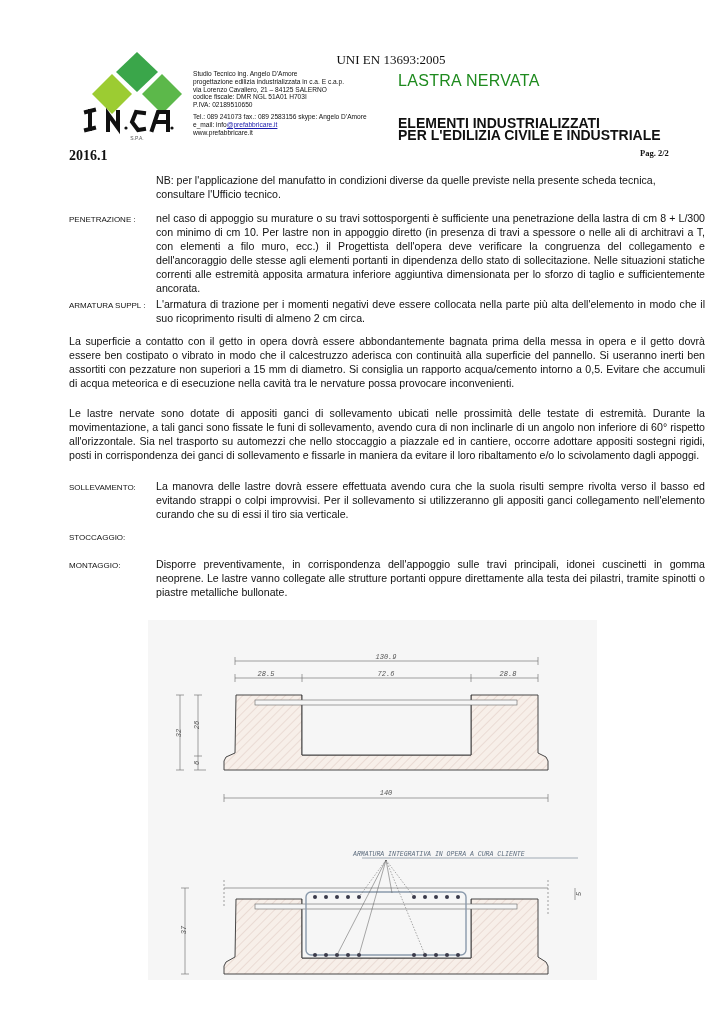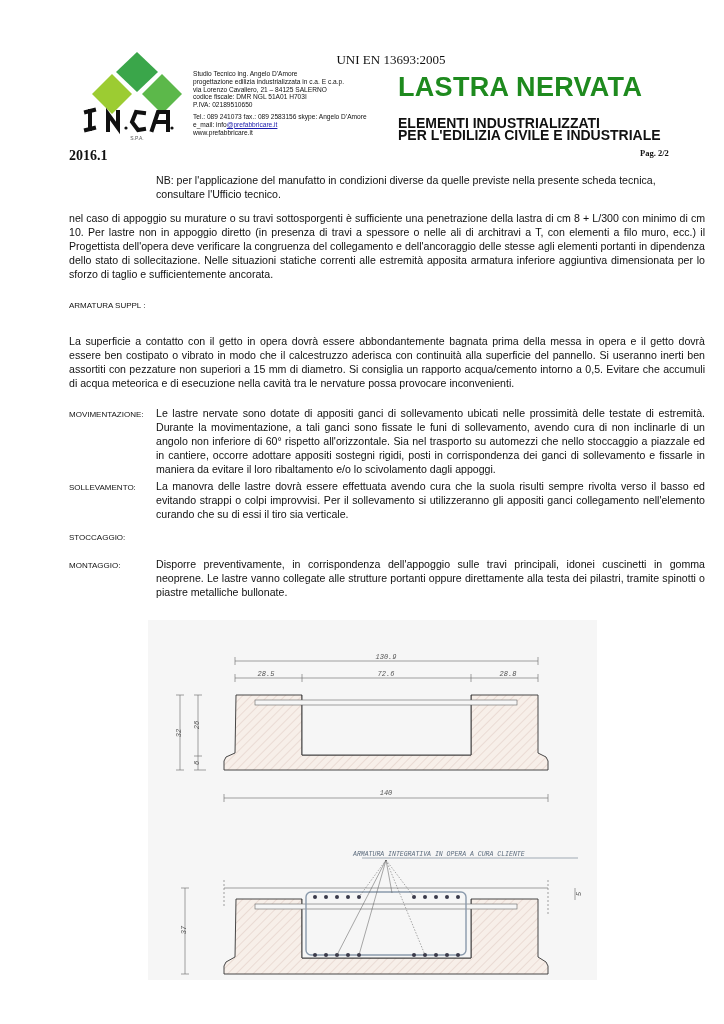--- a/index.html
+++ b/index.html
@@ -5,21 +5,21 @@
   html, body { margin:0; padding:0; background:#ffffff; }
   body { width:724px; height:1024px; position:relative; overflow:hidden; font-family:"Liberation Sans", sans-serif; color:#111; }
   .abs { position:absolute; }
   .serif { font-family:"Liberation Serif", serif; }
 
   .norm { left:0; width:724px; top:52px; text-align:center; font-size:13px;margin-left:29px; }
   .logo { left:82px; top:50px; width:110px; height:95px; }
   .studio { left:193px; top:70px; font-size:6.6px; line-height:7.8px; color:#111; }
   .studio .gap { height:4px; }
   .studio a { color:#1a1aaa; text-decoration:underline; }
-  .title { left:398px; top:72px; font-size:27px; font-weight:bold; color:#1e8a1e; letter-spacing:0.3px; }
+  .title { left:398px; top:72px; font-size:16px; font-weight:normal; color:#1e8a1e; letter-spacing:0.3px; }
   .subtitle { left:398px; top:117px; font-size:14px; font-weight:bold; line-height:12px; }
   .rev { left:69px; top:148px; font-size:14px; font-weight:bold; }
   .page { left:640px; top:148px; font-size:8.5px; font-weight:bold; }
 
   .nb { left:156px; top:173px; width:548px; font-size:10.6px; line-height:14px; }
   .section { left:69px; width:636px; font-size:10.6px; line-height:14px; display:flex; }
   .section .lbl { width:87px; flex:none; font-size:8px; padding-top:2px; }
   .section .txt { flex:1; text-align:justify; }
 
   .drawing { left:148px; top:620px; width:449px; height:360px; background:#f6f6f6; }
@@ -61,30 +61,31 @@
   <div>ELEMENTI INDUSTRIALIZZATI</div>
   <div>PER L'EDILIZIA CIVILE E INDUSTRIALE</div>
 </div>
 
 <div class="abs rev serif">2016.1</div>
 <div class="abs page serif">Pag. 2/2</div>
 
 <div class="abs nb">NB: per l'applicazione del manufatto in condizioni diverse da quelle previste nella presente scheda tecnica, consultare l'Ufficio tecnico.</div>
 
 <div class="abs section" style="top:211px">
+  <div class="lbl">PENETRAZIONE :</div>
   <div class="txt">nel caso di appoggio su murature o su travi sottosporgenti è sufficiente una penetrazione della lastra di cm 8 + L/300 con minimo di cm 10. Per lastre non in appoggio diretto (in presenza di travi a spessore o nelle ali di architravi a T, con elementi a filo muro, ecc.) il Progettista dell'opera deve verificare la congruenza del collegamento e dell'ancoraggio delle stesse agli elementi portanti  in dipendenza dello stato di sollecitazione. Nelle situazioni statiche correnti alle estremità apposita armatura inferiore aggiuntiva dimensionata per lo sforzo di taglio e sufficientemente ancorata.</div>
 </div>
 <div class="abs section" style="top:297px">
   <div class="lbl">ARMATURA SUPPL :</div>
+  <div class="txt">L'armatura di trazione per i momenti negativi deve essere collocata nella parte più alta dell'elemento in modo che il suo ricoprimento risulti di almeno 2 cm circa.</div>
 </div>
 <div class="abs section" style="top:334px">
   <div class="txt">La superficie a contatto con il getto in opera dovrà essere abbondantemente bagnata prima della messa in opera e il getto dovrà essere ben costipato o vibrato in modo che il calcestruzzo aderisca con continuità alla superficie del pannello. Si useranno inerti ben assortiti con pezzature non superiori a 15 mm di diametro. Si consiglia un rapporto acqua/cemento intorno a 0,5. Evitare che accumuli di acqua meteorica e di esecuzione nella cavità tra le nervature possa provocare inconvenienti.</div>
 </div>
 <div class="abs section" style="top:406px">
-  <div class="lbl">MOVIMENTAZIONE:</div>
   <div class="txt">Le lastre nervate sono dotate di appositi ganci di sollevamento ubicati nelle prossimità delle testate di estremità. Durante la movimentazione, a tali ganci sono fissate le funi di sollevamento, avendo cura di non inclinarle di un angolo non inferiore di 60° rispetto all'orizzontale. Sia nel trasporto su automezzi che nello stoccaggio a piazzale ed in cantiere, occorre adottare appositi sostegni rigidi, posti in corrispondenza dei ganci di sollevamento e fissarle in maniera da evitare il loro ribaltamento e/o lo scivolamento dagli appoggi.</div>
 </div>
 <div class="abs section" style="top:479px">
   <div class="lbl">SOLLEVAMENTO:</div>
   <div class="txt">La manovra delle lastre dovrà essere effettuata avendo cura che la suola risulti sempre rivolta verso il basso ed evitando strappi o colpi improvvisi. Per il sollevamento si utilizzeranno gli appositi ganci collegamento nell'elemento curando che su di essi il tiro sia verticale.</div>
 </div>
 <div class="abs section" style="top:529px">
   <div class="lbl">STOCCAGGIO:</div>
 </div>
 <div class="abs section" style="top:557px">

